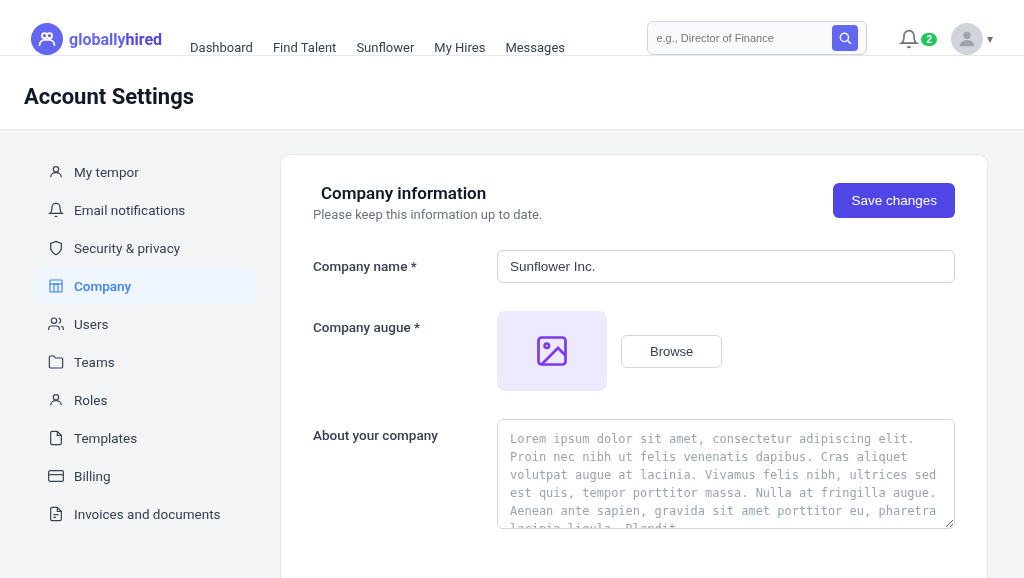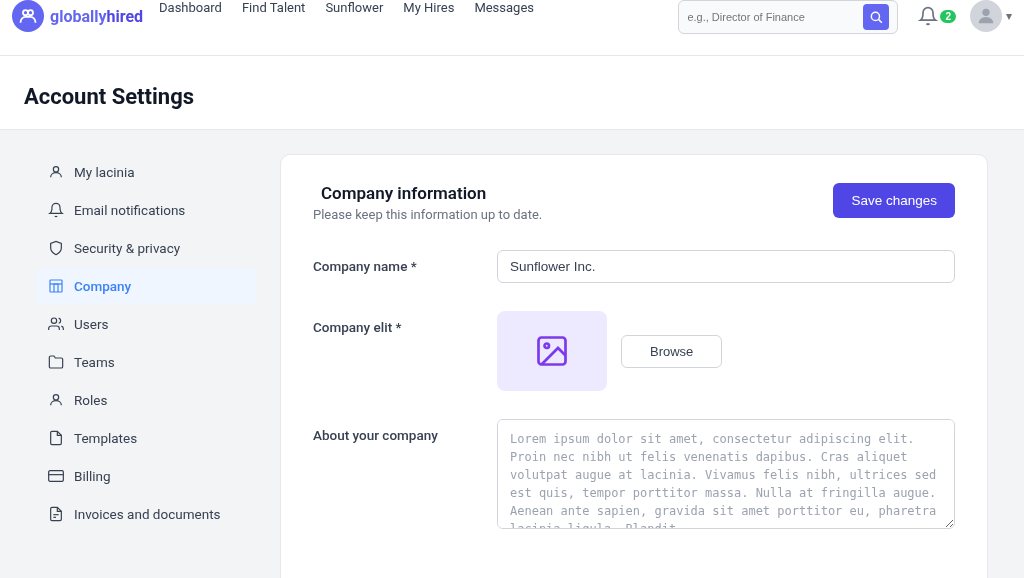--- a/index.html
+++ b/index.html
@@ -3,24 +3,24 @@
   <meta charset="utf-8">
   <style>
     * { box-sizing: border-box; margin: 0; padding: 0; }
     body { font-family: -apple-system, BlinkMacSystemFont, 'Segoe UI', Roboto, sans-serif; background: #f3f4f6; color: #333; font-size: 14px; }
 
     
     .navbar {
       background: #fff;
       border-bottom: 1px solid #e5e7eb;
       display: flex;
-      align-items: flex-start;
-      padding: 0 12px;
+      align-items: flex-end;
+      padding: 0 31px;
       height: 56px;
-      gap: 8px;
+      gap: 20px;
     }
     .logo-area {
       display: flex;
       align-items: center;
       gap: 6px;
       margin-right: 8px;
     }
     .logo-icon {
       width: 32px; height: 32px;
       background: #6366f1;
@@ -222,21 +222,21 @@
 
 <div class="content-area">
 
   <aside class="sidebar">
 
     <div class="sidebar-item">
       <svg viewBox="0 0 24 24" fill="none" stroke="currentColor" stroke-width="1.8">
         <circle cx="12" cy="8" r="4"></circle>
           <path d="M4 20c0-4 3.6-7 8-7s8 3 8 7"></path>
       </svg>
-      <span>My lacinia</span>
+      <span>My tempor</span>
     </div>
 
     <div class="sidebar-item">
       <svg viewBox="0 0 24 24" fill="none" stroke="currentColor" stroke-width="1.8">
         <path d="M18 8A6 6 0 0 0 6 8c0 7-3 9-3 9h18s-3-2-3-9"></path>
           <path d="M13.73 21a2 2 0 0 1-3.46 0"></path>
       </svg>
       <span>Email notifications</span>
     </div>
 
@@ -320,21 +320,21 @@
     </div>
 
     <div class="form-row">
       <label class="form-label">Company name *</label>
       <div class="form-control">
         <input type="text" class="text-input" value="Sunflower Inc." placeholder="Sunflower Inc." style="">
       </div>
     </div>
 
     <div class="form-row">
-      <label class="form-label">Company elit *</label>
+      <label class="form-label">Company augue *</label>
       <div class="form-control">
         <div class="logo-upload-area">
           <div class="logo-placeholder">
             <svg viewBox="0 0 24 24" fill="none" stroke="#7c3aed" stroke-width="1.8">
               <rect x="3" y="3" width="18" height="18" rx="2"></rect>
                 <circle cx="8.5" cy="8.5" r="1.5"></circle>
                 <polyline points="21 15 16 10 5 21"></polyline>
             </svg>
           </div>
           <button class="browse-btn">Browse</button>

